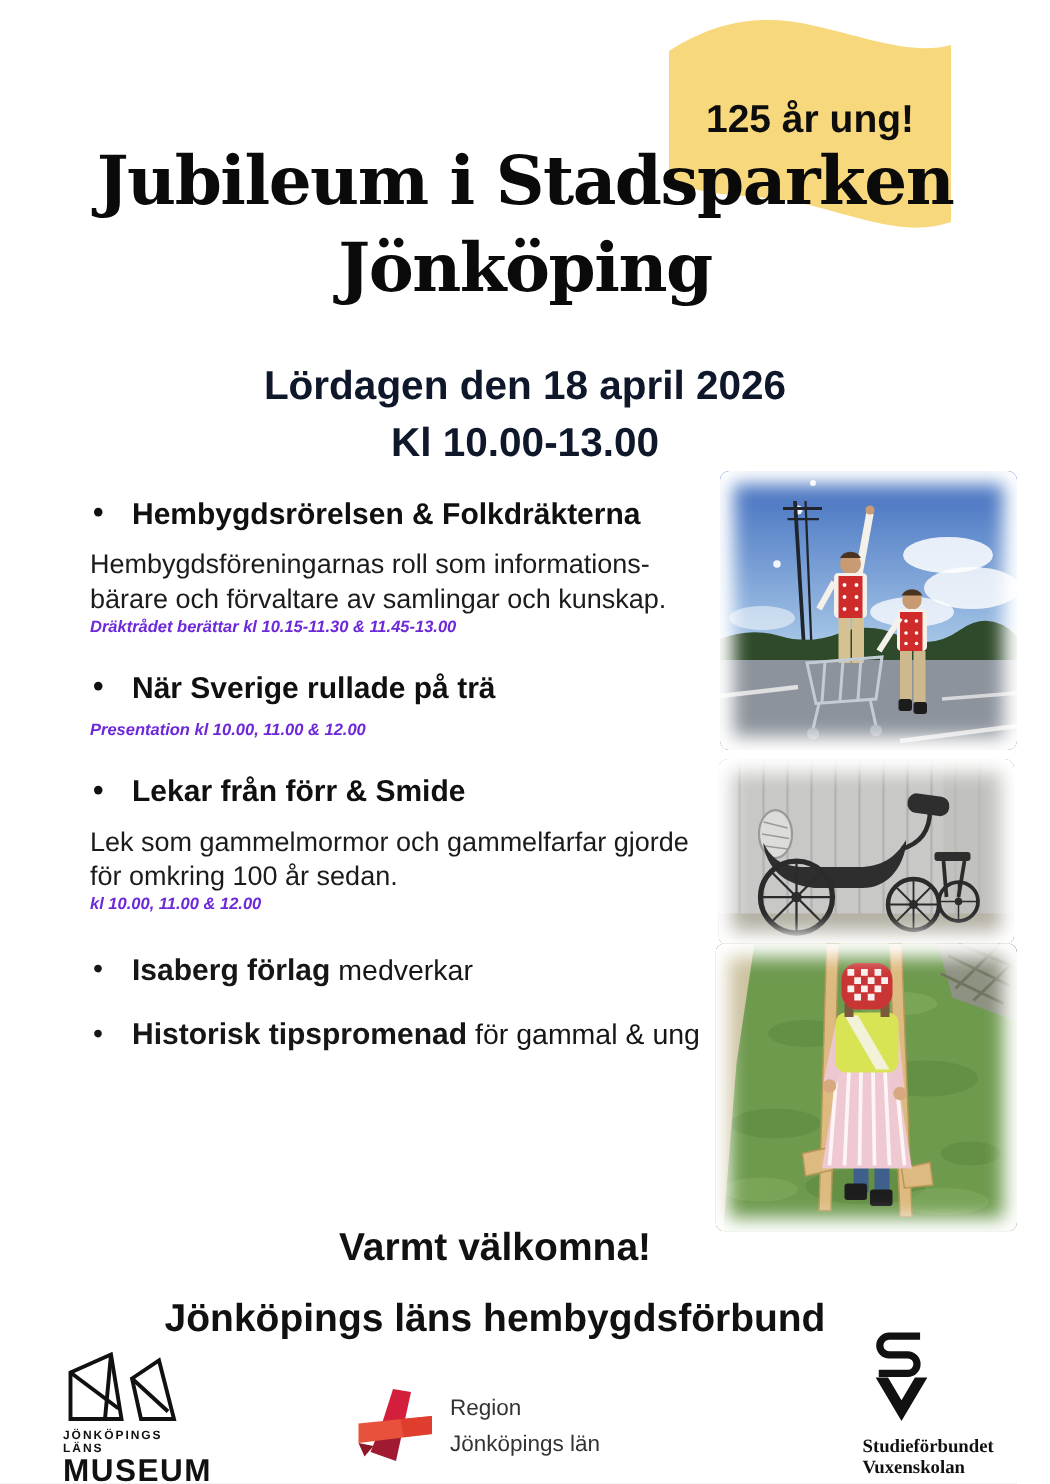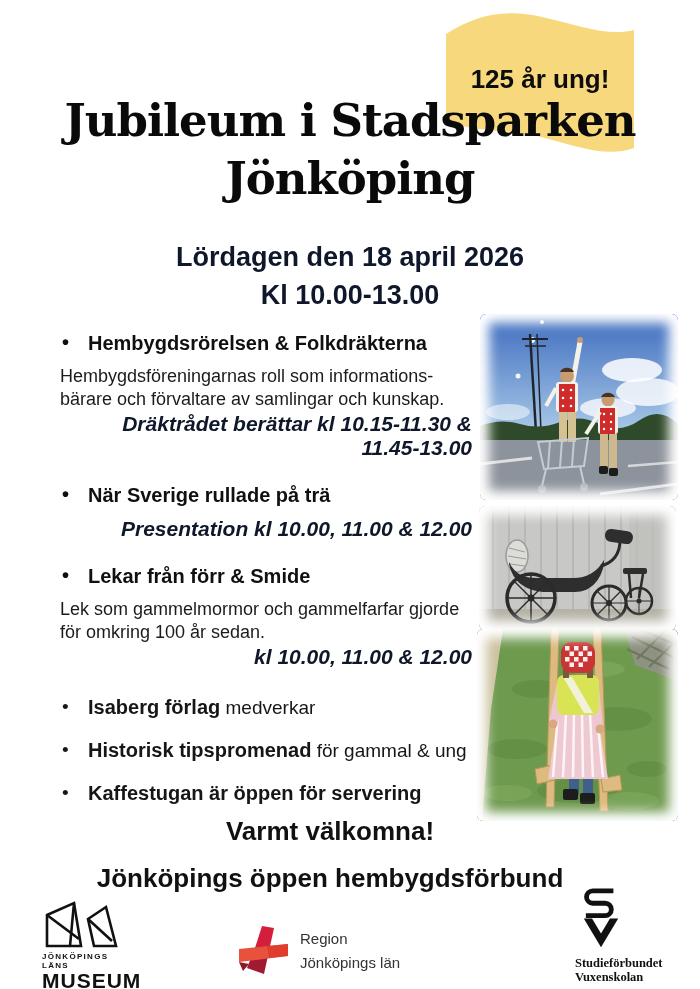--- a/index.html
+++ b/index.html
@@ -27,21 +27,21 @@
   }
   
   .col{position:absolute;left:60px;top:332px;width:412px;}
   .section{margin-bottom:24px;}
   .sec-head{
     position:relative;padding-left:28px;font-size:20px;font-weight:700;color:#101010;
     margin:0 0 10px 0;
   }
   .sec-head::before{content:"•";position:absolute;left:2px;top:-1px;font-size:20px;}
   .sec-body{font-size:18px;line-height:23px;color:#1b1b1b;margin:0;}
-  .sec-sched{font-size:21px;font-weight:700;font-style:italic;color:#0f172a;margin:1px 0 0 0;text-align:right;}
+  .sec-sched{font-size:11px;font-weight:700;font-style:italic;color:#6d28d9;margin:1px 0 0 0;}
   .extras{margin-top:27px;}
   .extra{position:relative;padding-left:28px;font-size:19px;margin-bottom:20px;color:#161616;}
   .extra::before{content:"•";position:absolute;left:2px;top:0;font-size:19px;}
   .extra .b{font-weight:700;font-size:20px;}
   
   .closing{position:absolute;left:0;top:816px;width:660px;text-align:center;}
   .closing .l1{font-size:26px;font-weight:700;margin:0 0 16px 0;}
   .closing .l2{font-size:26px;font-weight:700;margin:0;}
   
   .photo{position:absolute;overflow:hidden;border-radius:6px;}
@@ -95,21 +95,20 @@
 
     <div class="section">
       <p class="sec-head">Lekar från förr &amp; Smide</p>
       <p class="sec-body">Lek som gammelmormor och gammelfarfar gjorde för omkring 100 år sedan.</p>
       <p class="sec-sched">kl 10.00, 11.00 &amp; 12.00</p>
     </div>
 
     <div class="extras">
       <div class="extra"><span class="b">Isaberg förlag</span><span class="r"> medverkar</span></div>
       <div class="extra"><span class="b">Historisk tipspromenad</span><span class="r"> för gammal &amp; ung</span></div>
-      <div class="extra"><span class="b">Kaffestugan är öppen för servering</span><span class="r"></span></div>
     </div>
   </div>
 
   <div class="photo ph1">
     <svg width="198" height="186" viewBox="0 0 198 186">
       <defs>
         <linearGradient id="sky" x1="0" y1="0" x2="0" y2="1">
           <stop offset="0" stop-color="#3e6cbe"></stop>
             <stop offset="1" stop-color="#b3d2ec"></stop>
         </linearGradient>
@@ -300,21 +299,21 @@
           <rect x="97" y="28" width="4.5" height="4.5"></rect>
           <rect x="106" y="28" width="4.5" height="4.5"></rect>
         <rect x="92.5" y="33.5" width="4.5" height="4.5"></rect>
           <rect x="101.5" y="33.5" width="4.5" height="4.5"></rect>
       </g>
     </svg>
   </div>
 
   <div class="closing">
     <p class="l1">Varmt välkomna!</p>
-    <p class="l2">Jönköpings öppen hembygdsförbund</p>
+    <p class="l2">Jönköpings läns hembygdsförbund</p>
   </div>
 
   <div class="logo-museum">
     <svg class="mark" width="76" height="48" viewBox="0 0 76 48">
       <g fill="none" stroke="#111" stroke-width="2.6" stroke-linejoin="miter">
         <path d="M3,14 L30,2 L37,45 L3,45 Z"></path>
         <path d="M3,14 L35,38"></path>
         <path d="M30,2 L26,45"></path>
         <path d="M44,18 L62,6 L72,45 L50,45 Z"></path>
         <path d="M44,18 L68,40"></path>

